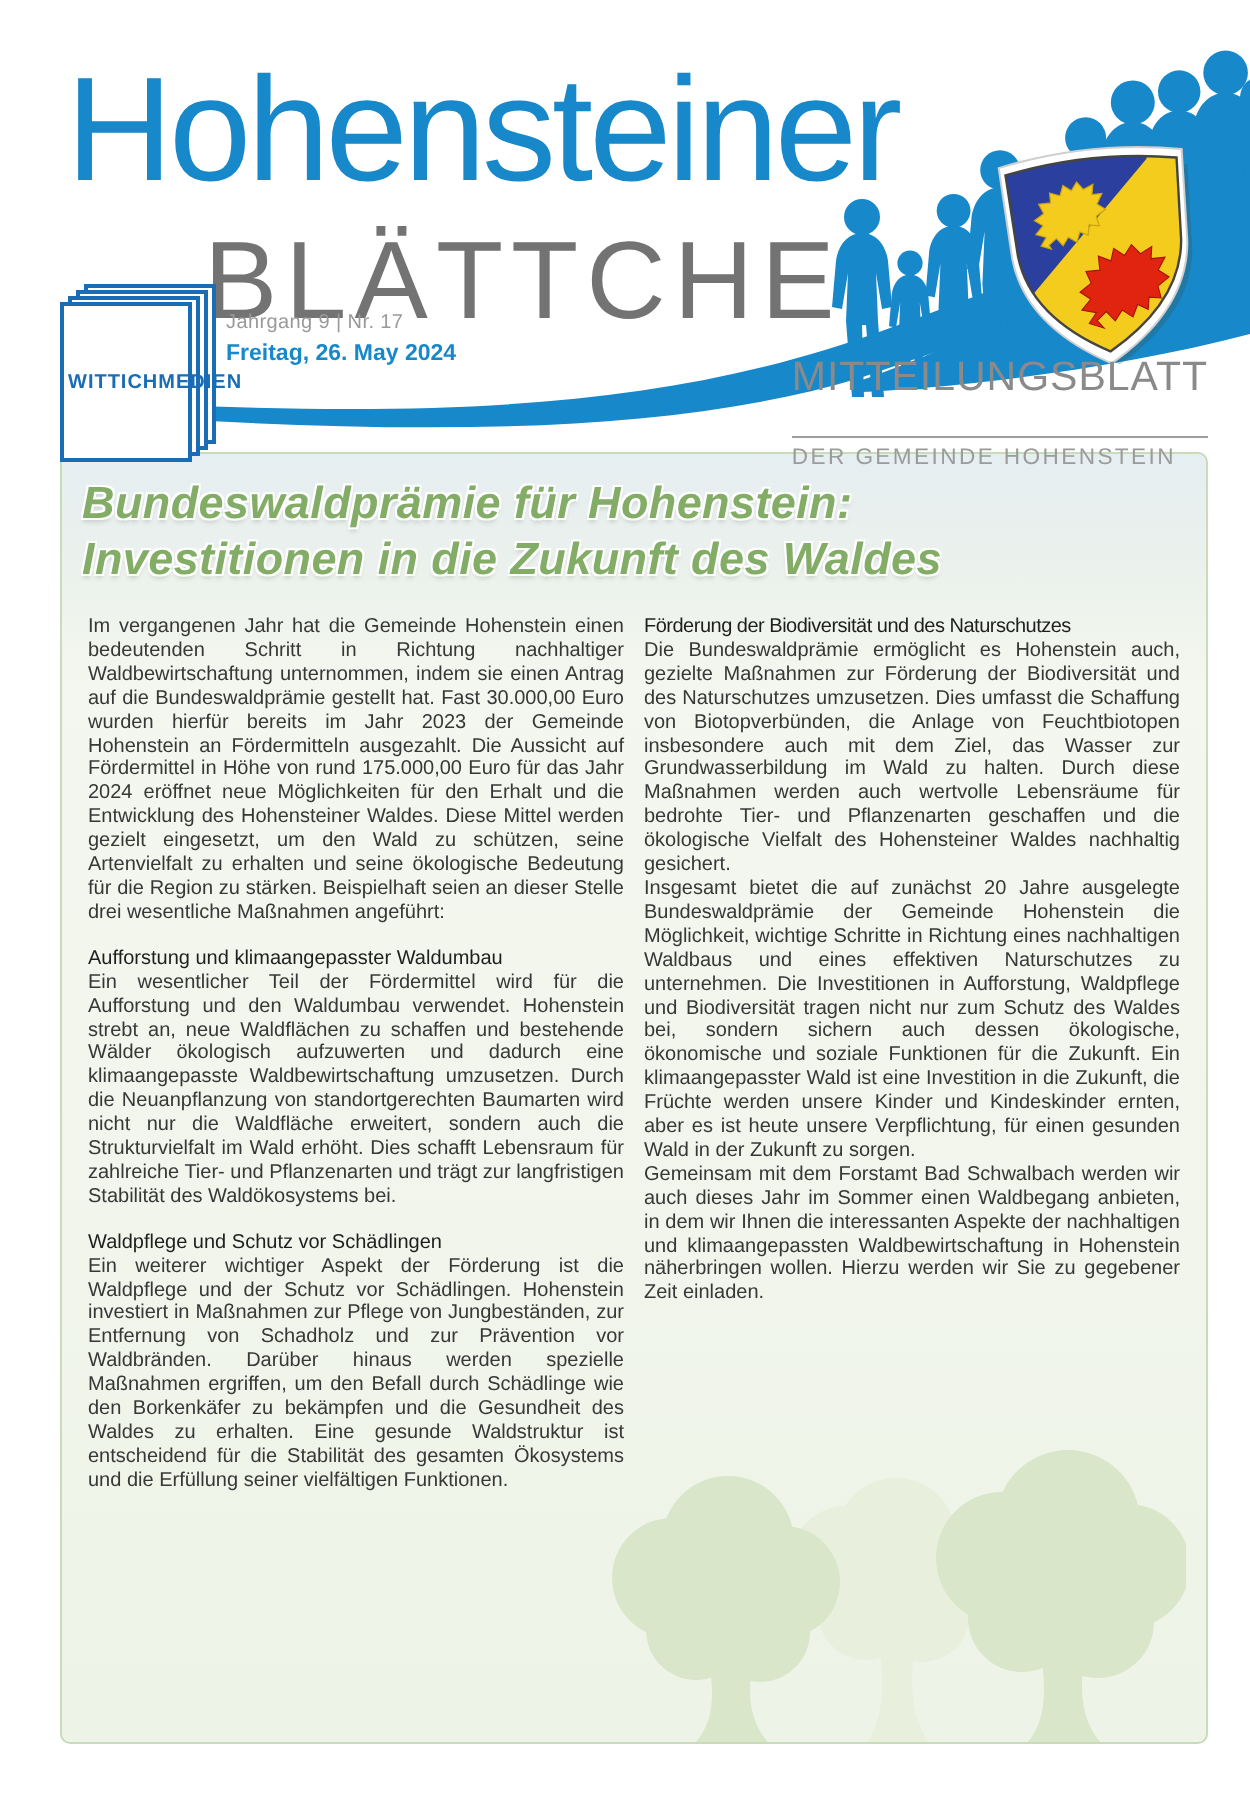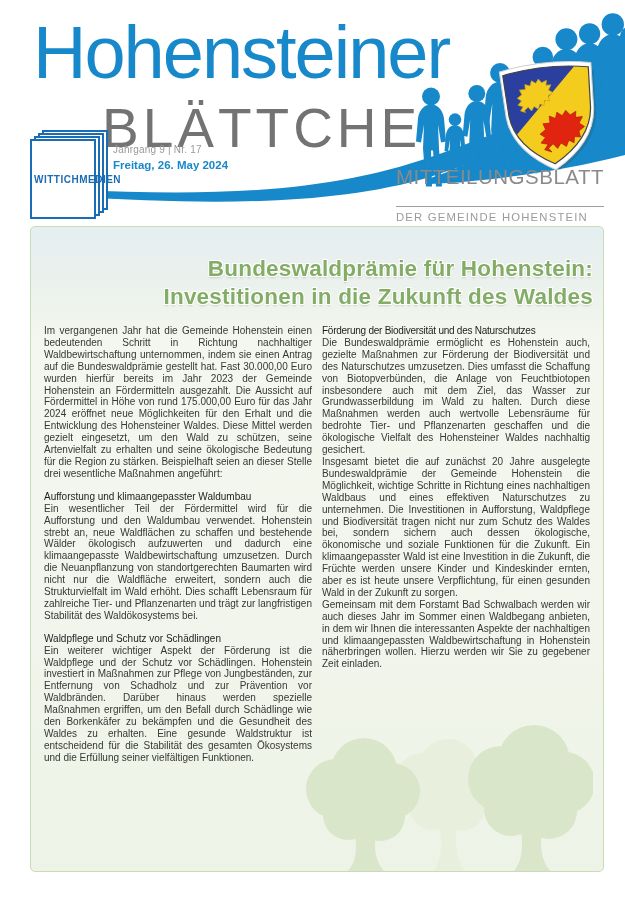--- a/index.html
+++ b/index.html
@@ -3,21 +3,21 @@
 <meta charset="utf-8">
 <style>
   * { margin:0; padding:0; box-sizing:border-box; }
   html,body { background:#fff; }
   .page {
     position:relative; width:625px; height:897px; overflow:hidden;
     background:#fff; font-family:"Liberation Sans", sans-serif;
   }
 
   
-  .header { position:absolute; left:0; top:0; width:625px; height:226px; }
+  .header { position:absolute; left:0; top:12px; width:625px; height:226px; }
   .header-art { position:absolute; left:0; top:0; z-index:1; }
 
   .masthead-title {
     position:absolute; left:33px; top:16px; z-index:2;
     font-size:74px; line-height:1; color:#1788c9; letter-spacing:-2px;
     font-weight:400;
   }
   .masthead-subtitle {
     position:absolute; left:102px; top:101px; z-index:2;
     font-size:55px; line-height:1; color:#737373; letter-spacing:4px;
@@ -47,21 +47,21 @@
     padding:4px 2px;
   }
   .wl-text { font-size:10px; font-weight:bold; color:#1a6cb5; letter-spacing:.5px; }
 
   
   .article-box {
     position:absolute; left:30px; top:226px; width:574px; height:646px; z-index:2;
     border:1px solid #c9dcba; border-radius:5px; overflow:hidden;
     background:linear-gradient(180deg,#e5eef1 0%,#ebf1ec 9%,#f4f7ef 18%,#eef3e7 100%);
   }
-  .headline { text-align:right; padding:28px 10px 6px 10px; position:relative; z-index:2; }
+  .headline { text-align:left; padding:11px 10px 6px 10px; position:relative; z-index:2;font-style:italic; }
   .headline span {
     display:block; font-size:22.5px; line-height:28px; font-weight:bold;
     color:#83ad66; letter-spacing:.2px;
     text-shadow:-1px -1px 0 #fff, 1px -1px 0 #fff, -1px 1px 0 #fff, 1px 1px 0 #fff,
                  0 2px 2px rgba(90,110,80,.25);
   }
   .cols { display:flex; gap:10px; padding:8px 13px 0 13px; position:relative; z-index:2; }
   .col { width:269px; font-size:10px; line-height:11.9px; color:#373737; text-align:justify; }
   .col p { margin:0; }
   .subhead { font-size:10px; line-height:11.9px; font-weight:normal; color:#1e1e1e; margin:11px 0 0 0; }

